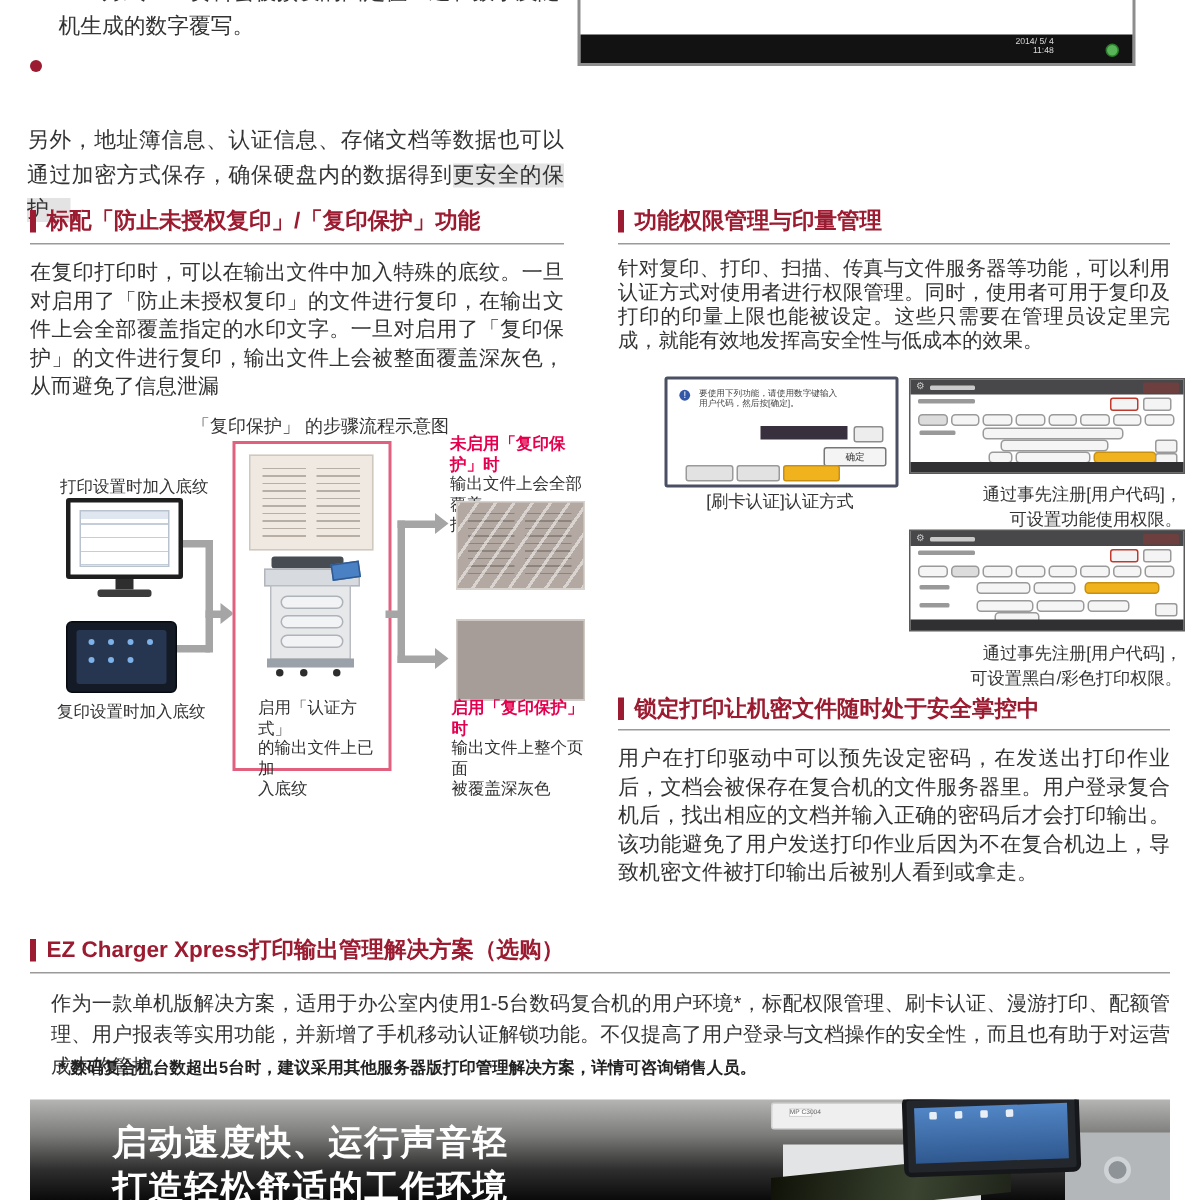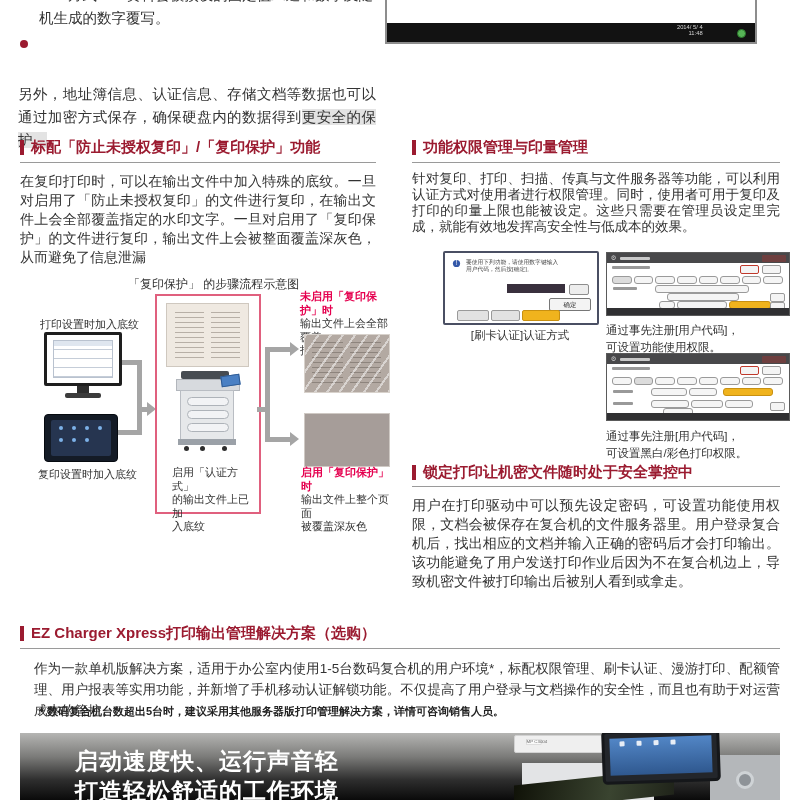--- a/index.html
+++ b/index.html
@@ -61,21 +61,21 @@
   .shot-head{position:absolute;left:0;right:0;top:0;height:10px;background:#48484a;display:flex;align-items:center;padding:0 3px;gap:3px;}
   .shot-head .gear{color:#c9c9c9;font-size:8px;line-height:8px;transform:scale(.8);}
   .fake{background:#999;height:3px;border-radius:1px;}
   .fakel{background:#c9c9c9;height:3px;border-radius:1px;}
   .chip{height:7px;border:1px solid #9a9a9a;background:#f4f4f4;border-radius:2px;}
   .chip.red{border-color:#c0392b;}
   .pill{height:6px;border:1px solid #9a9a9a;background:#f5f5f5;border-radius:3px;}
   .pill.sel{background:#dcdcdc;}
   .pill.yellow{background:#f0b31d;border-color:#c89011;}
   .shot-foot{position:absolute;left:0;right:0;bottom:0;height:7px;background:#303032;}
-  .cap{font-size:11.5px;line-height:17px;color:#333;}
+  .cap{font-size:11.5px;line-height:17px;color:#333;text-align:right;}
   .dlg-ico{position:absolute;left:7px;top:6px;width:9px;height:9px;border-radius:50%;background:#3358a8;color:#fff;font-size:8px;line-height:9px;text-align:center;transform:scale(.8);}
   .dlg-msg{position:absolute;left:21px;top:6px;font-size:8px;line-height:9px;color:#444;transform:scale(.72);transform-origin:left top;white-space:pre;}
   .dlg-bar{position:absolute;left:62px;top:31px;width:58px;height:9px;background:#39303d;}
   .dlg-clear{position:absolute;left:124px;top:31px;width:18px;height:9px;border:1px solid #8d8d8d;background:#ededed;border-radius:2px;}
   .dlg-ok{position:absolute;left:104px;top:45px;width:40px;height:11px;border:1px solid #777;background:#f4f4f4;border-radius:2px;font-size:8px;line-height:11px;text-align:center;color:#333;transform-origin:center;}
   .dlg-btn{position:absolute;top:57px;height:9px;border:1px solid #9a9a9a;background:#e2e2e2;border-radius:2px;}
   .dlg-btn.yellow{background:#f0b31d;border-color:#c89011;}
   
   .ez-body{font-size:13.5px;line-height:21px;text-align:justify;color:#333;}
   .footnote{font-size:11px;color:#222;font-weight:bold;}
@@ -306,21 +306,21 @@
   <div class="abs cap" style="left:606px;top:428px;width:182px;">
     <div>通过事先注册[用户代码]，</div>
     <div>可设置黑白/彩色打印权限。</div>
   </div>
 
   <div class="abs sec-head" style="left:412px;top:463px;">
     <span class="sec-bar"></span>
     <span>锁定打印让机密文件随时处于安全掌控中</span>
   </div>
   <div class="abs h-rule" style="left:412px;top:486px;width:368px;"></div>
-  <div class="abs body-text" style="left:412px;top:496px;width:368px;">用户在打印驱动中可以预先设定密码，可设置功能使用权限，文档会被保存在复合机的文件服务器里。用户登录复合机后，找出相应的文档并输入正确的密码后才会打印输出。该功能避免了用户发送打印作业后因为不在复合机边上，导致机密文件被打印输出后被别人看到或拿走。</div>
+  <div class="abs body-text" style="left:412px;top:496px;width:368px;">用户在打印驱动中可以预先设定密码，在发送出打印作业后，文档会被保存在复合机的文件服务器里。用户登录复合机后，找出相应的文档并输入正确的密码后才会打印输出。该功能避免了用户发送打印作业后因为不在复合机边上，导致机密文件被打印输出后被别人看到或拿走。</div>
 
   <div class="abs sec-head" style="left:20px;top:624px;">
     <span class="sec-bar"></span>
     <span>EZ Charger Xpress打印输出管理解决方案（选购）</span>
   </div>
   <div class="abs h-rule" style="left:20px;top:648px;width:760px;"></div>
   <div class="abs ez-body" style="left:34px;top:658px;width:746px;">作为一款单机版解决方案，适用于办公室内使用1-5台数码复合机的用户环境*，标配权限管理、刷卡认证、漫游打印、配额管理、用户报表等实用功能，并新增了手机移动认证解锁功能。不仅提高了用户登录与文档操作的安全性，而且也有助于对运营成本的管控。</div>
   <div class="abs footnote" style="left:36px;top:704px;">＊数码复合机台数超出5台时，建议采用其他服务器版打印管理解决方案，详情可咨询销售人员。</div>
 
   <div class="abs banner" style="left:20px;top:733px;width:760px;height:67px;">

